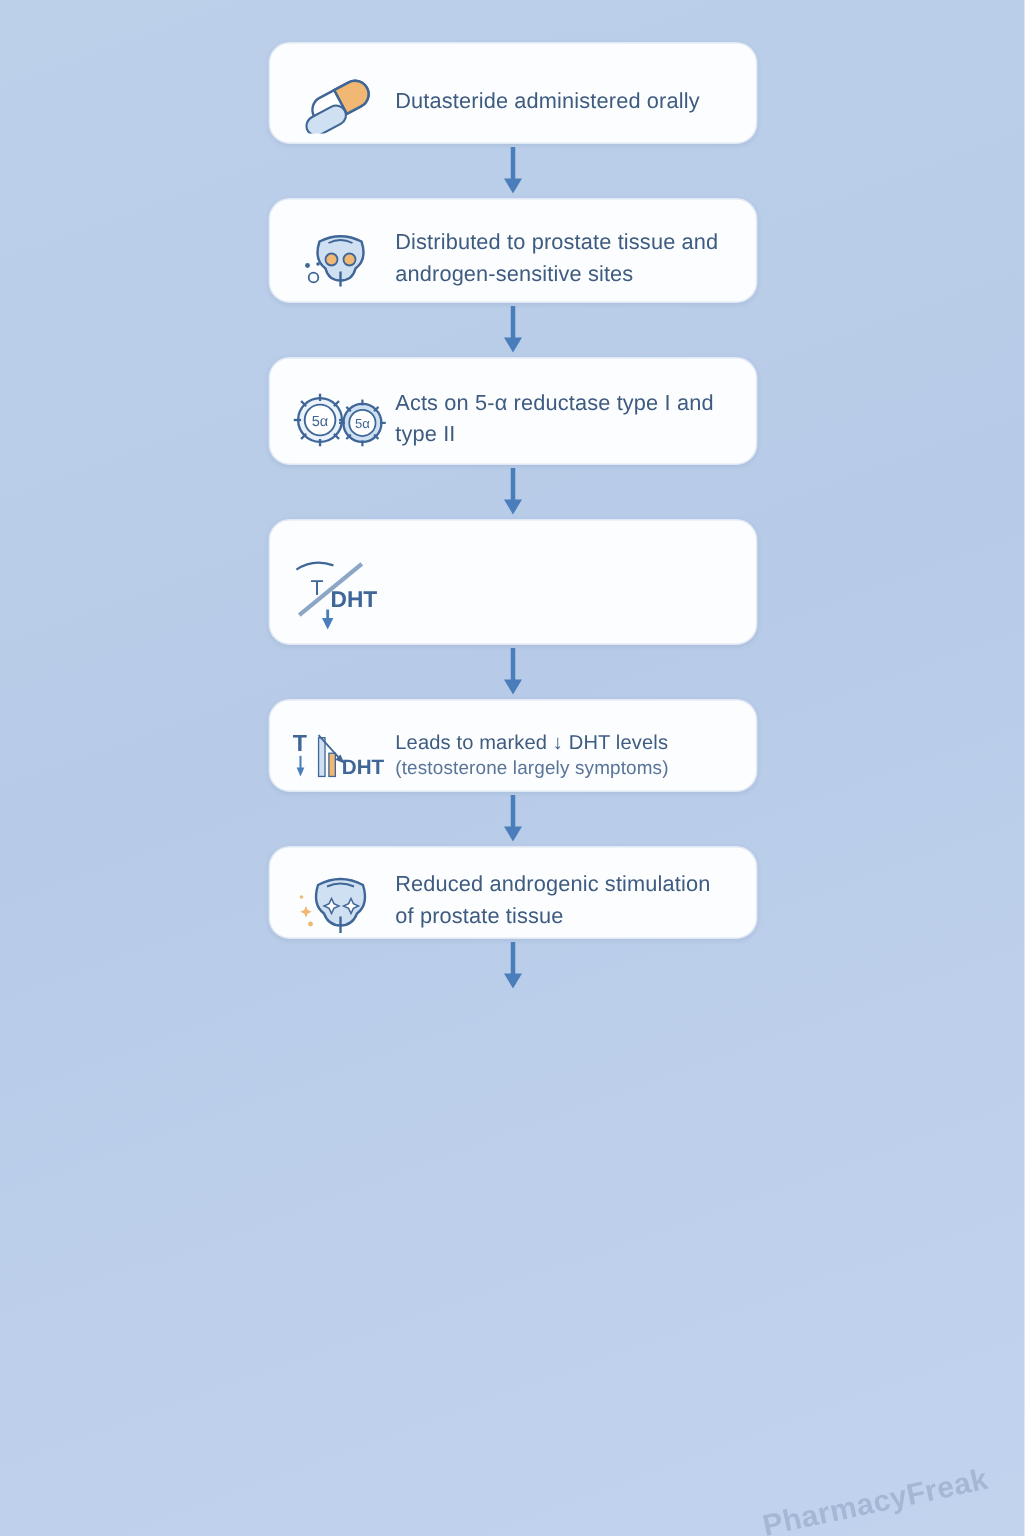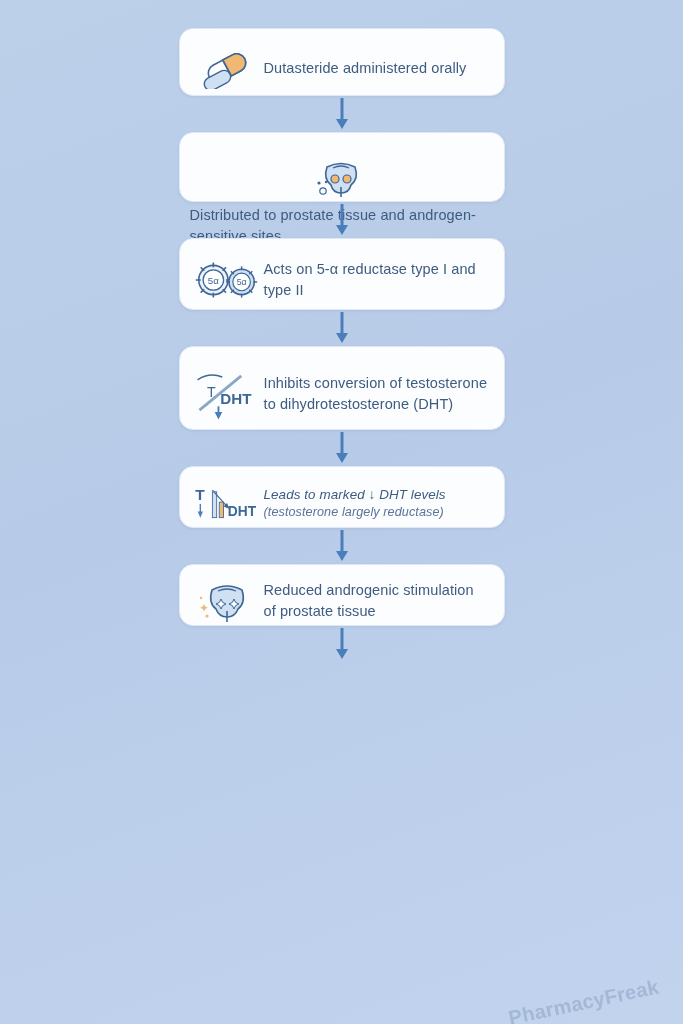--- a/index.html
+++ b/index.html
@@ -48,39 +48,38 @@
   .label {
     flex: 1 1 auto;
     color: #3e5b80;
     font-size: 14.5px;
     line-height: 1.42;
     letter-spacing: 0.1px;
     padding-right: 4px;
   }
   .label.small {
     font-size: 13.4px;
-    font-style: italic;
   }
   .label .sub {
     display: block;
     font-size: 12.6px;
     color: #5a7499;
   }
   .arrow {
     width: 22px;
     height: 36px;
     display: flex;
     align-items: center;
     justify-content: center;
   }
   .arrow svg { display: block; }
 
   
   .h1 { height: 68px; }
-  .h2 { height: 70px; flex-direction: column; }
+  .h2 { height: 70px; }
   .h3 { height: 72px; }
   .h4 { height: 84px; }
   .h5 { height: 62px; }
   .h6 { height: 60px; }
   .h7 { height: 90px; }
 
   .watermark {
     position: absolute;
     right: 22px;
     bottom: 26px;
@@ -194,21 +193,20 @@
     <div class="icon-wrap">
       <svg width="78" height="62" viewBox="0 0 78 62">
         <path d="M8 16 q12 -8 26 -3" fill="none" stroke="#3f6697" stroke-width="1.6"></path>
         <text x="18" y="34" font-family="Liberation Sans, sans-serif" font-size="15" fill="#3f6697">T</text>
         <text x="32" y="42" font-family="Liberation Sans, sans-serif" font-size="16" font-weight="bold" fill="#3f6697">DHT</text>
         <path d="M30 44 V54" stroke="#4a7ebb" stroke-width="2" fill="none"></path>
         <path d="M30 58 L26 50 H34 Z" fill="#4a7ebb"></path>
         <line x1="10" y1="48" x2="54" y2="12" stroke="#8ca6c6" stroke-width="3"></line>
       </svg>
     </div>
-    <div class="label">Inhibits conversion of testosterone to dihydrotestosterone (DHT)</div>
   </div>
 
   <div class="arrow">
     <svg width="18" height="34" viewBox="0 0 18 34">
         <path d="M9 1 V24" stroke="#4a7ebb" stroke-width="3" fill="none"></path>
         <path d="M9 32 L3 22 H15 Z" fill="#4a7ebb"></path>
       </svg>
   </div>
 
   <div class="step h5">
@@ -219,21 +217,21 @@
         <path d="M12 42 L9 35 H15 Z" fill="#4a7ebb"></path>
         <rect x="26" y="12" width="5" height="30" fill="#cfe0f2" stroke="#3f6697" stroke-width="1"></rect>
         <rect x="34" y="24" width="5" height="18" fill="#f0b873" stroke="#3f6697" stroke-width="1"></rect>
         <path d="M26 10 L44 30" stroke="#3f6697" stroke-width="1.4" fill="none"></path>
         <path d="M46 32 L39 29 L43 25 Z" fill="#3f6697"></path>
         <text x="44" y="40" font-family="Liberation Sans, sans-serif" font-size="16" font-weight="bold" fill="#3f6697">DHT</text>
       </svg>
     </div>
     <div class="label small">
       <span>Leads to marked ↓ DHT levels</span>
-      <span class="sub">(testosterone largely reductase)</span>
+      <span class="sub">(testosterone largely symptoms)</span>
     </div>
   </div>
 
   <div class="arrow">
     <svg width="18" height="34" viewBox="0 0 18 34">
         <path d="M9 1 V24" stroke="#4a7ebb" stroke-width="3" fill="none"></path>
         <path d="M9 32 L3 22 H15 Z" fill="#4a7ebb"></path>
       </svg>
   </div>
 

